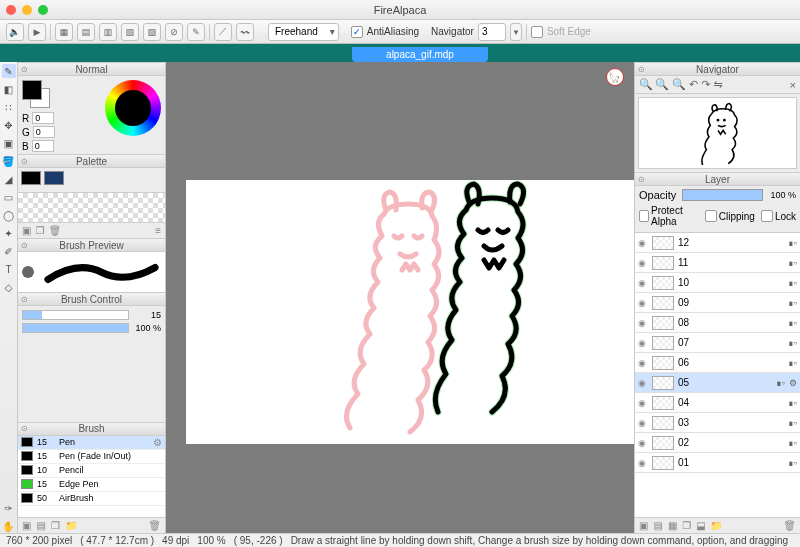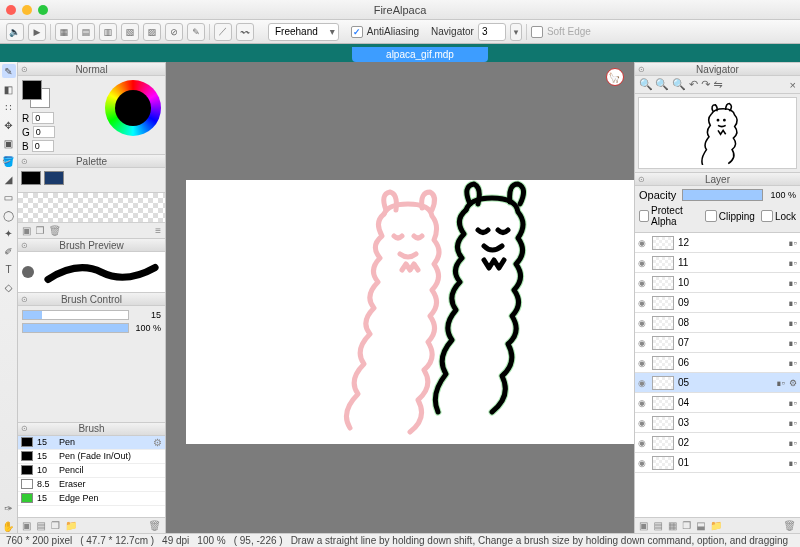--- a/index.html
+++ b/index.html
@@ -242,28 +242,28 @@
           <div class="bsw" style="background:#000"></div>
           <div class="bsize">15</div>
           <div class="bname">Pen (Fade In/Out)</div>
         </div>
         <div class="brow">
           <div class="bsw" style="background:#000"></div>
           <div class="bsize">10</div>
           <div class="bname">Pencil</div>
         </div>
         <div class="brow">
-          <div class="bsw" style="background:#fff"></div>
-          <div class="bsize">8.5</div>
-          <div class="bname">Eraser</div>
-        </div>
-        <div class="brow">
           <div class="bsw" style="background:#3c3"></div>
           <div class="bsize">15</div>
           <div class="bname">Edge Pen</div>
+        </div>
+        <div class="brow">
+          <div class="bsw" style="background:#000"></div>
+          <div class="bsize">50</div>
+          <div class="bname">AirBrush</div>
         </div>
       </div>
     <div class="bbot">
       <span>▣</span>
       <span>▤</span>
       <span>❐</span>
       <span>📁</span>
       <span class="gap"></span>
       <span>🗑</span>
     </div>

